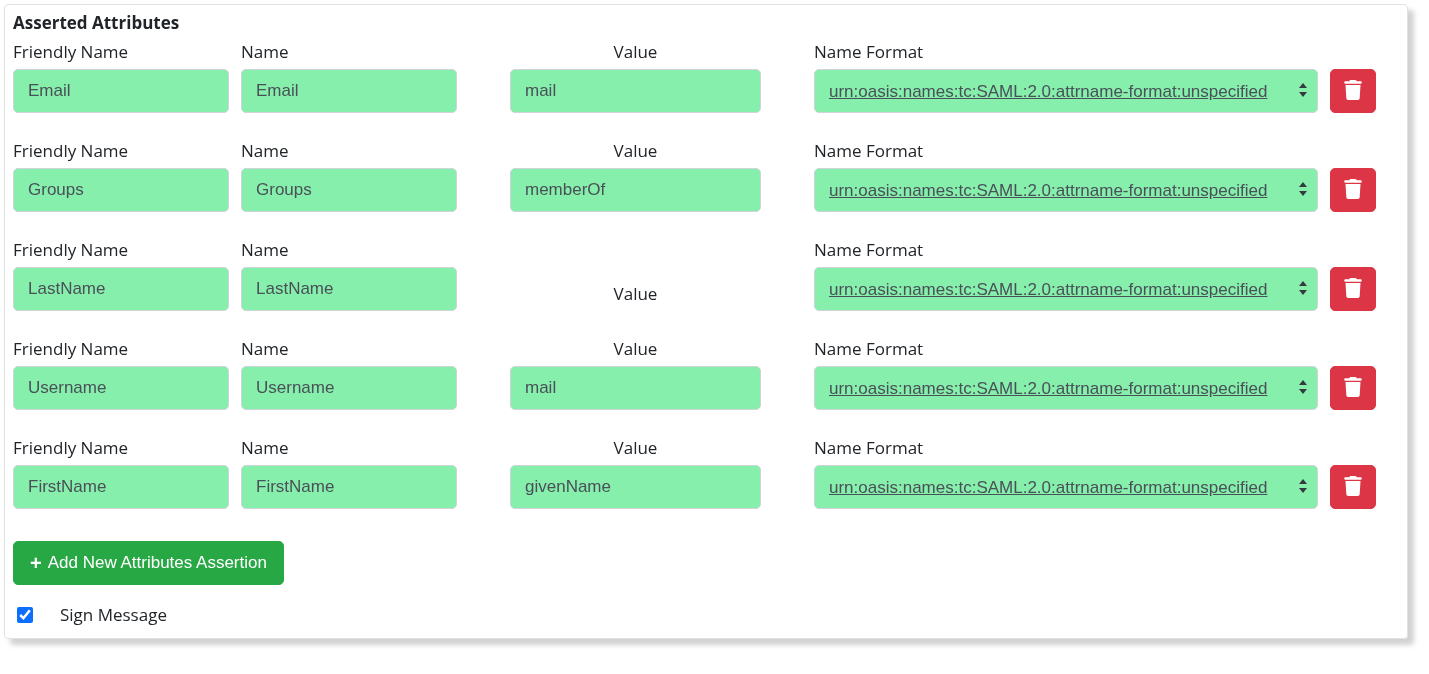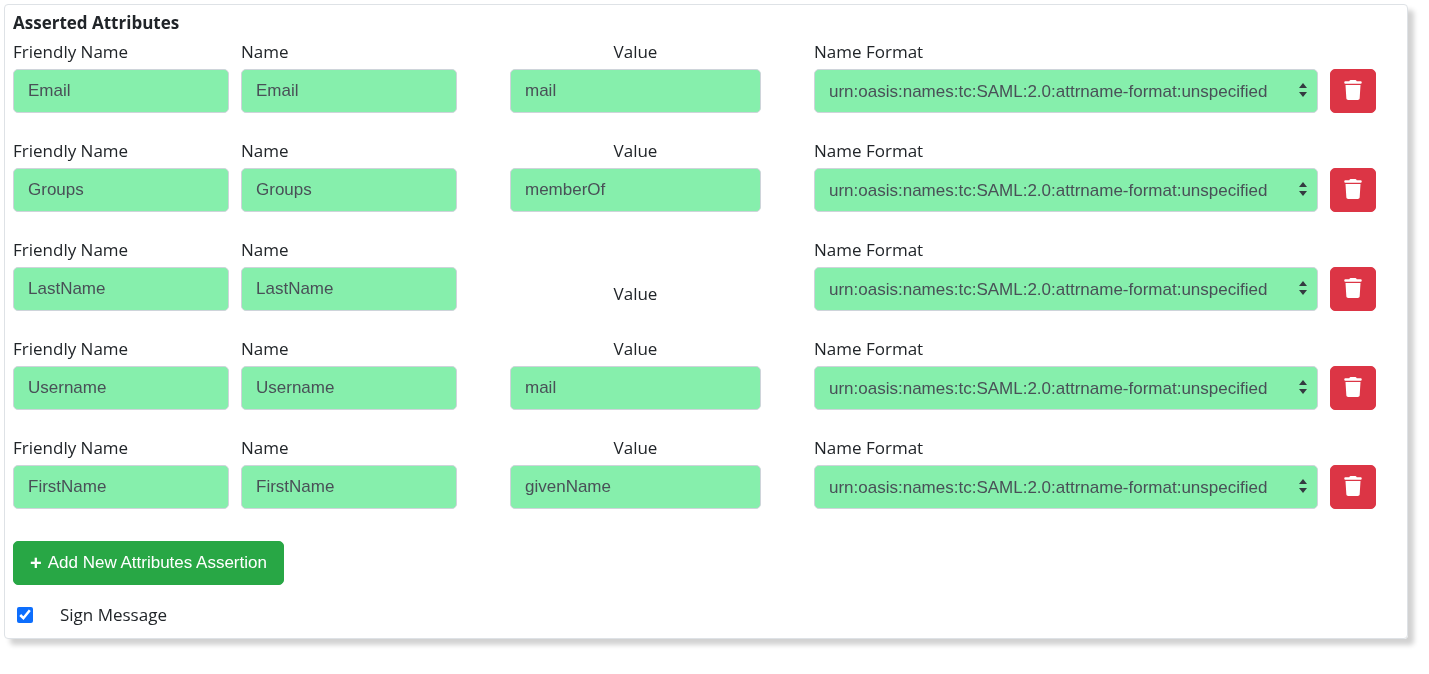--- a/index.html
+++ b/index.html
@@ -52,20 +52,21 @@
   .select-wrap { position: relative; }
   .select-input {
     width: 100%;
     appearance: none;
     -webkit-appearance: none;
     -moz-appearance: none;
     padding-right: 38px;
     white-space: nowrap;
     overflow: hidden;
     text-overflow: clip;
+    text-decoration: underline;
   }
   .select-caret {
     position: absolute;
     right: 10px;
     top: 50%;
     transform: translateY(-50%);
     pointer-events: none;
     color: #343a40;
     font-size: 14px;
     line-height: 1;

